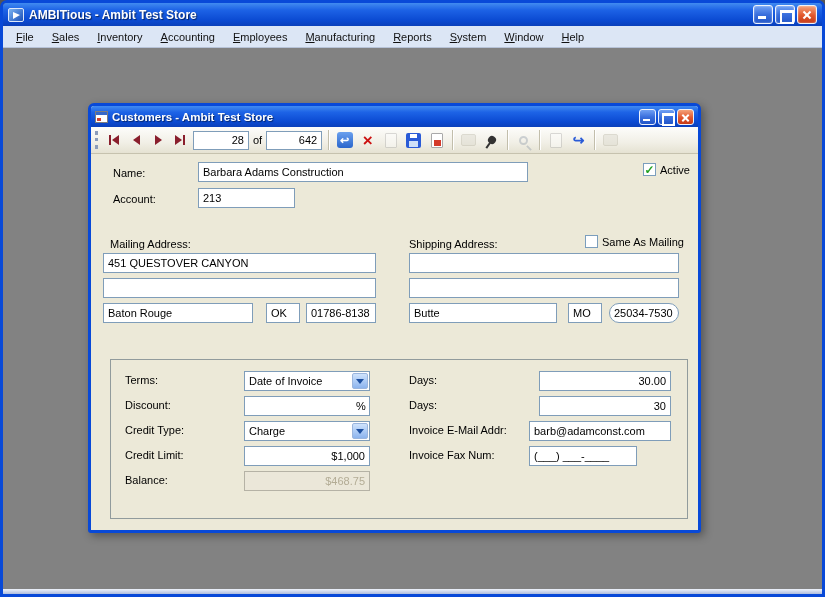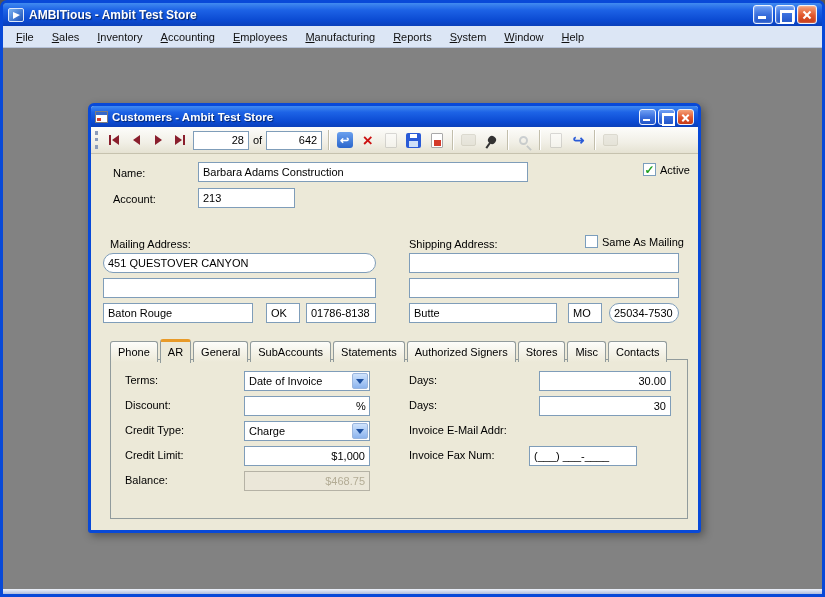--- a/index.html
+++ b/index.html
@@ -201,48 +201,37 @@
         <span class="cb" style="left:552px; top:9px;">
           <span class="cb-box">
               <span class="cb-check">✓</span>
             </span>
           <span class="cb-label">Active</span>
         </span>
         <span class="flabel" style="left:22px; top:39px;">Account:</span>
         <input class="tf" style="left: 107px; top: 34px; width: 97px;" value="213">
 
         <span class="flabel" style="left:19px; top:84px;">Mailing Address:</span>
-        <input class="tf" style="left: 12px; top: 99px; width: 273px; border-radius: 10px;" value="451 QUESTOVER CANYON">
+        <input class="tf" style="left: 12px; top: 99px; width: 273px;" value="451 QUESTOVER CANYON">
         <input class="tf" style="left: 12px; top: 124px; width: 273px;" value="">
         <input class="tf" style="left: 12px; top: 149px; width: 150px;" value="Baton Rouge">
         <input class="tf" style="left: 175px; top: 149px; width: 34px;" value="OK">
         <input class="tf" style="left: 215px; top: 149px; width: 70px;" value="01786-8138">
 
         <span class="flabel" style="left:318px; top:84px;">Shipping Address:</span>
         <span class="cb" style="left:494px; top:81px;">
           <span class="cb-box"></span>
           <span class="cb-label">Same As Mailing</span>
         </span>
         <input class="tf" style="left: 318px; top: 99px; width: 270px;" value="">
         <input class="tf" style="left: 318px; top: 124px; width: 270px;" value="">
         <input class="tf" style="left: 318px; top: 149px; width: 148px;" value="Butte">
         <input class="tf" style="left: 477px; top: 149px; width: 34px;" value="MO">
         <input class="tf" style="left: 518px; top: 149px; width: 70px; border-radius: 10px;" value="25034-7530">
 
-        <div class="tab-strip">
-          <span class="tab">Phone</span>
-          <span class="tab active">AR</span>
-          <span class="tab">General</span>
-          <span class="tab">SubAccounts</span>
-          <span class="tab">Statements</span>
-          <span class="tab">Authorized Signers</span>
-          <span class="tab">Stores</span>
-          <span class="tab">Misc</span>
-          <span class="tab">Contacts</span>
-        </div>
 
         <div class="tab-panel">
 
           <span class="flabel" style="left:14px; top:14px;">Terms:</span>
           <span class="combo" style="left:133px; top:11px; width:126px;text-align:right;">
             <span class="combo-text">Date of Invoice</span>
             <span class="combo-btn"></span>
           </span>
 
           <span class="flabel" style="left:14px; top:39px;">Discount:</span>
@@ -261,20 +250,21 @@
           <span class="flabel" style="left:14px; top:114px;">Balance:</span>
           <input class="tf ra disabled" style="left: 133px; top: 111px; width: 126px;" disabled="" value="$468.75">
 
           <span class="flabel" style="left:298px; top:14px;">Days:</span>
           <input class="tf ra" style="left: 428px; top: 11px; width: 132px;" value="30.00">
 
           <span class="flabel" style="left:298px; top:39px;">Days:</span>
           <input class="tf ra" style="left: 428px; top: 36px; width: 132px;" value="30">
 
           <span class="flabel" style="left:298px; top:64px;">Invoice E-Mail Addr:</span>
+          <input class="tf" style="left: 418px; top: 61px; width: 142px;" value="barb@adamconst.com">
 
           <span class="flabel" style="left:298px; top:89px;">Invoice Fax Num:</span>
           <input class="tf" style="left: 418px; top: 86px; width: 108px;" value="(___) ___-____">
 
         </div>
 
       </div>
     </div>
 
     <div class="bottom-strip"></div>

